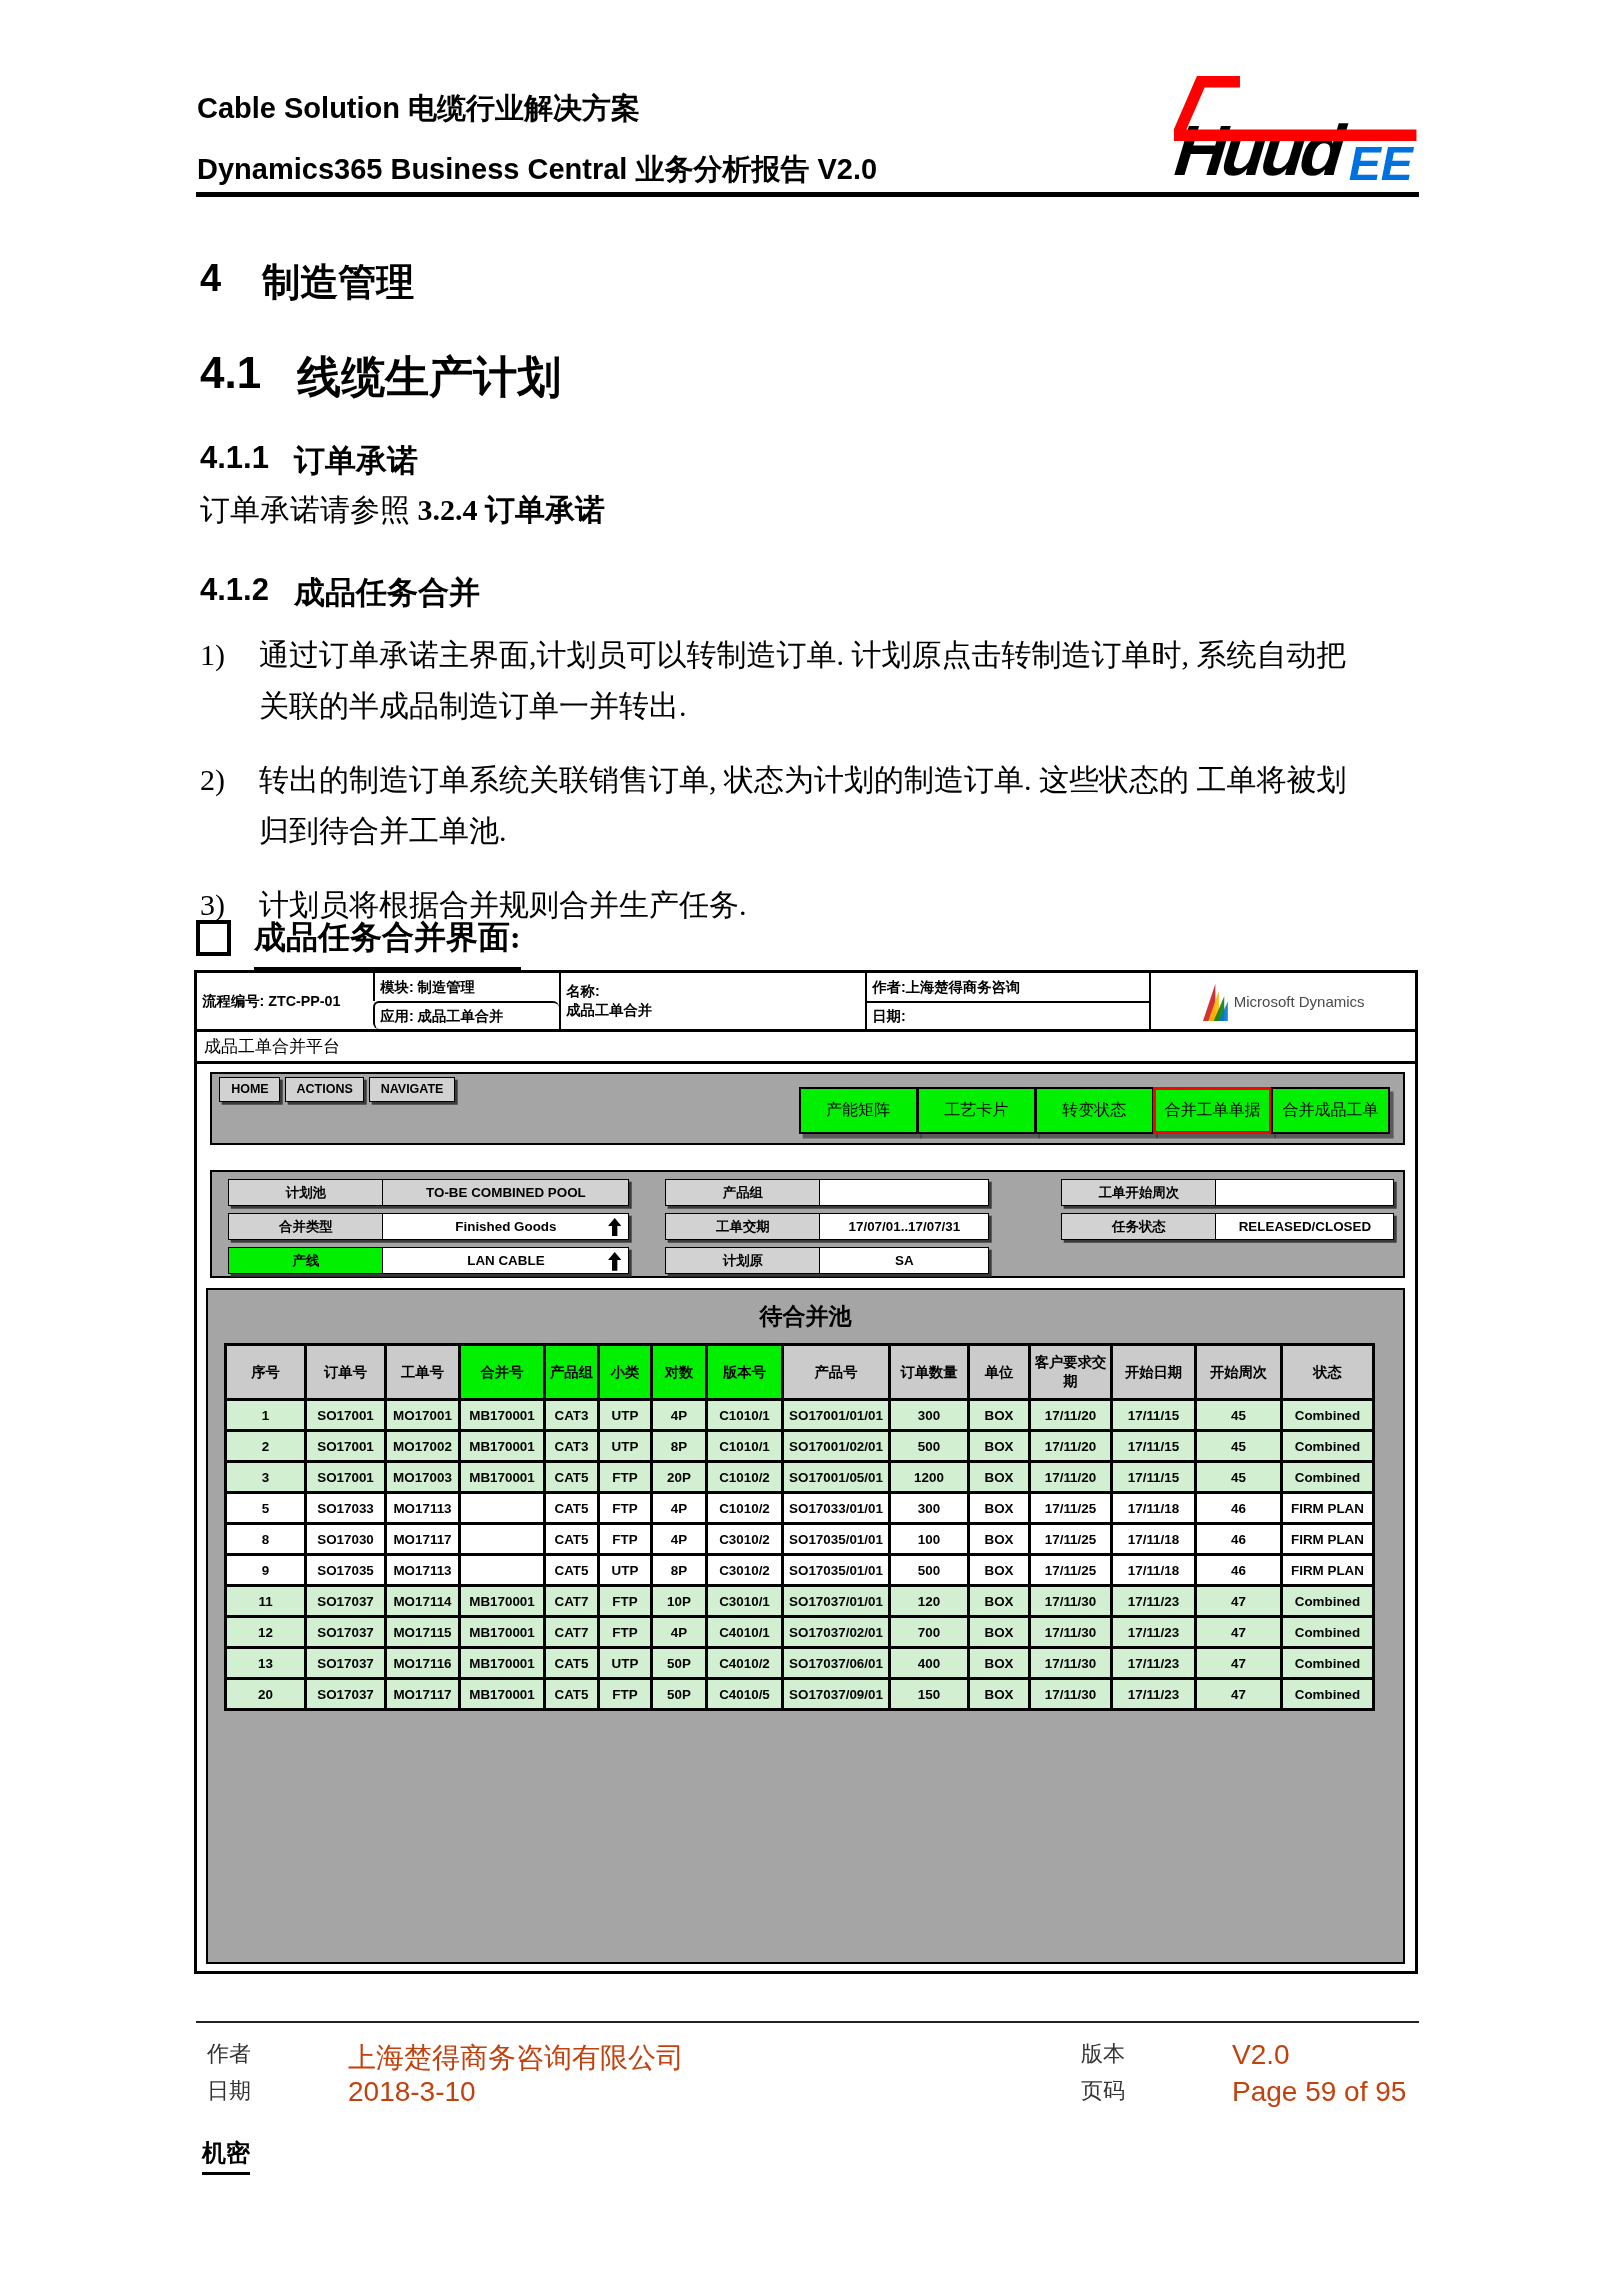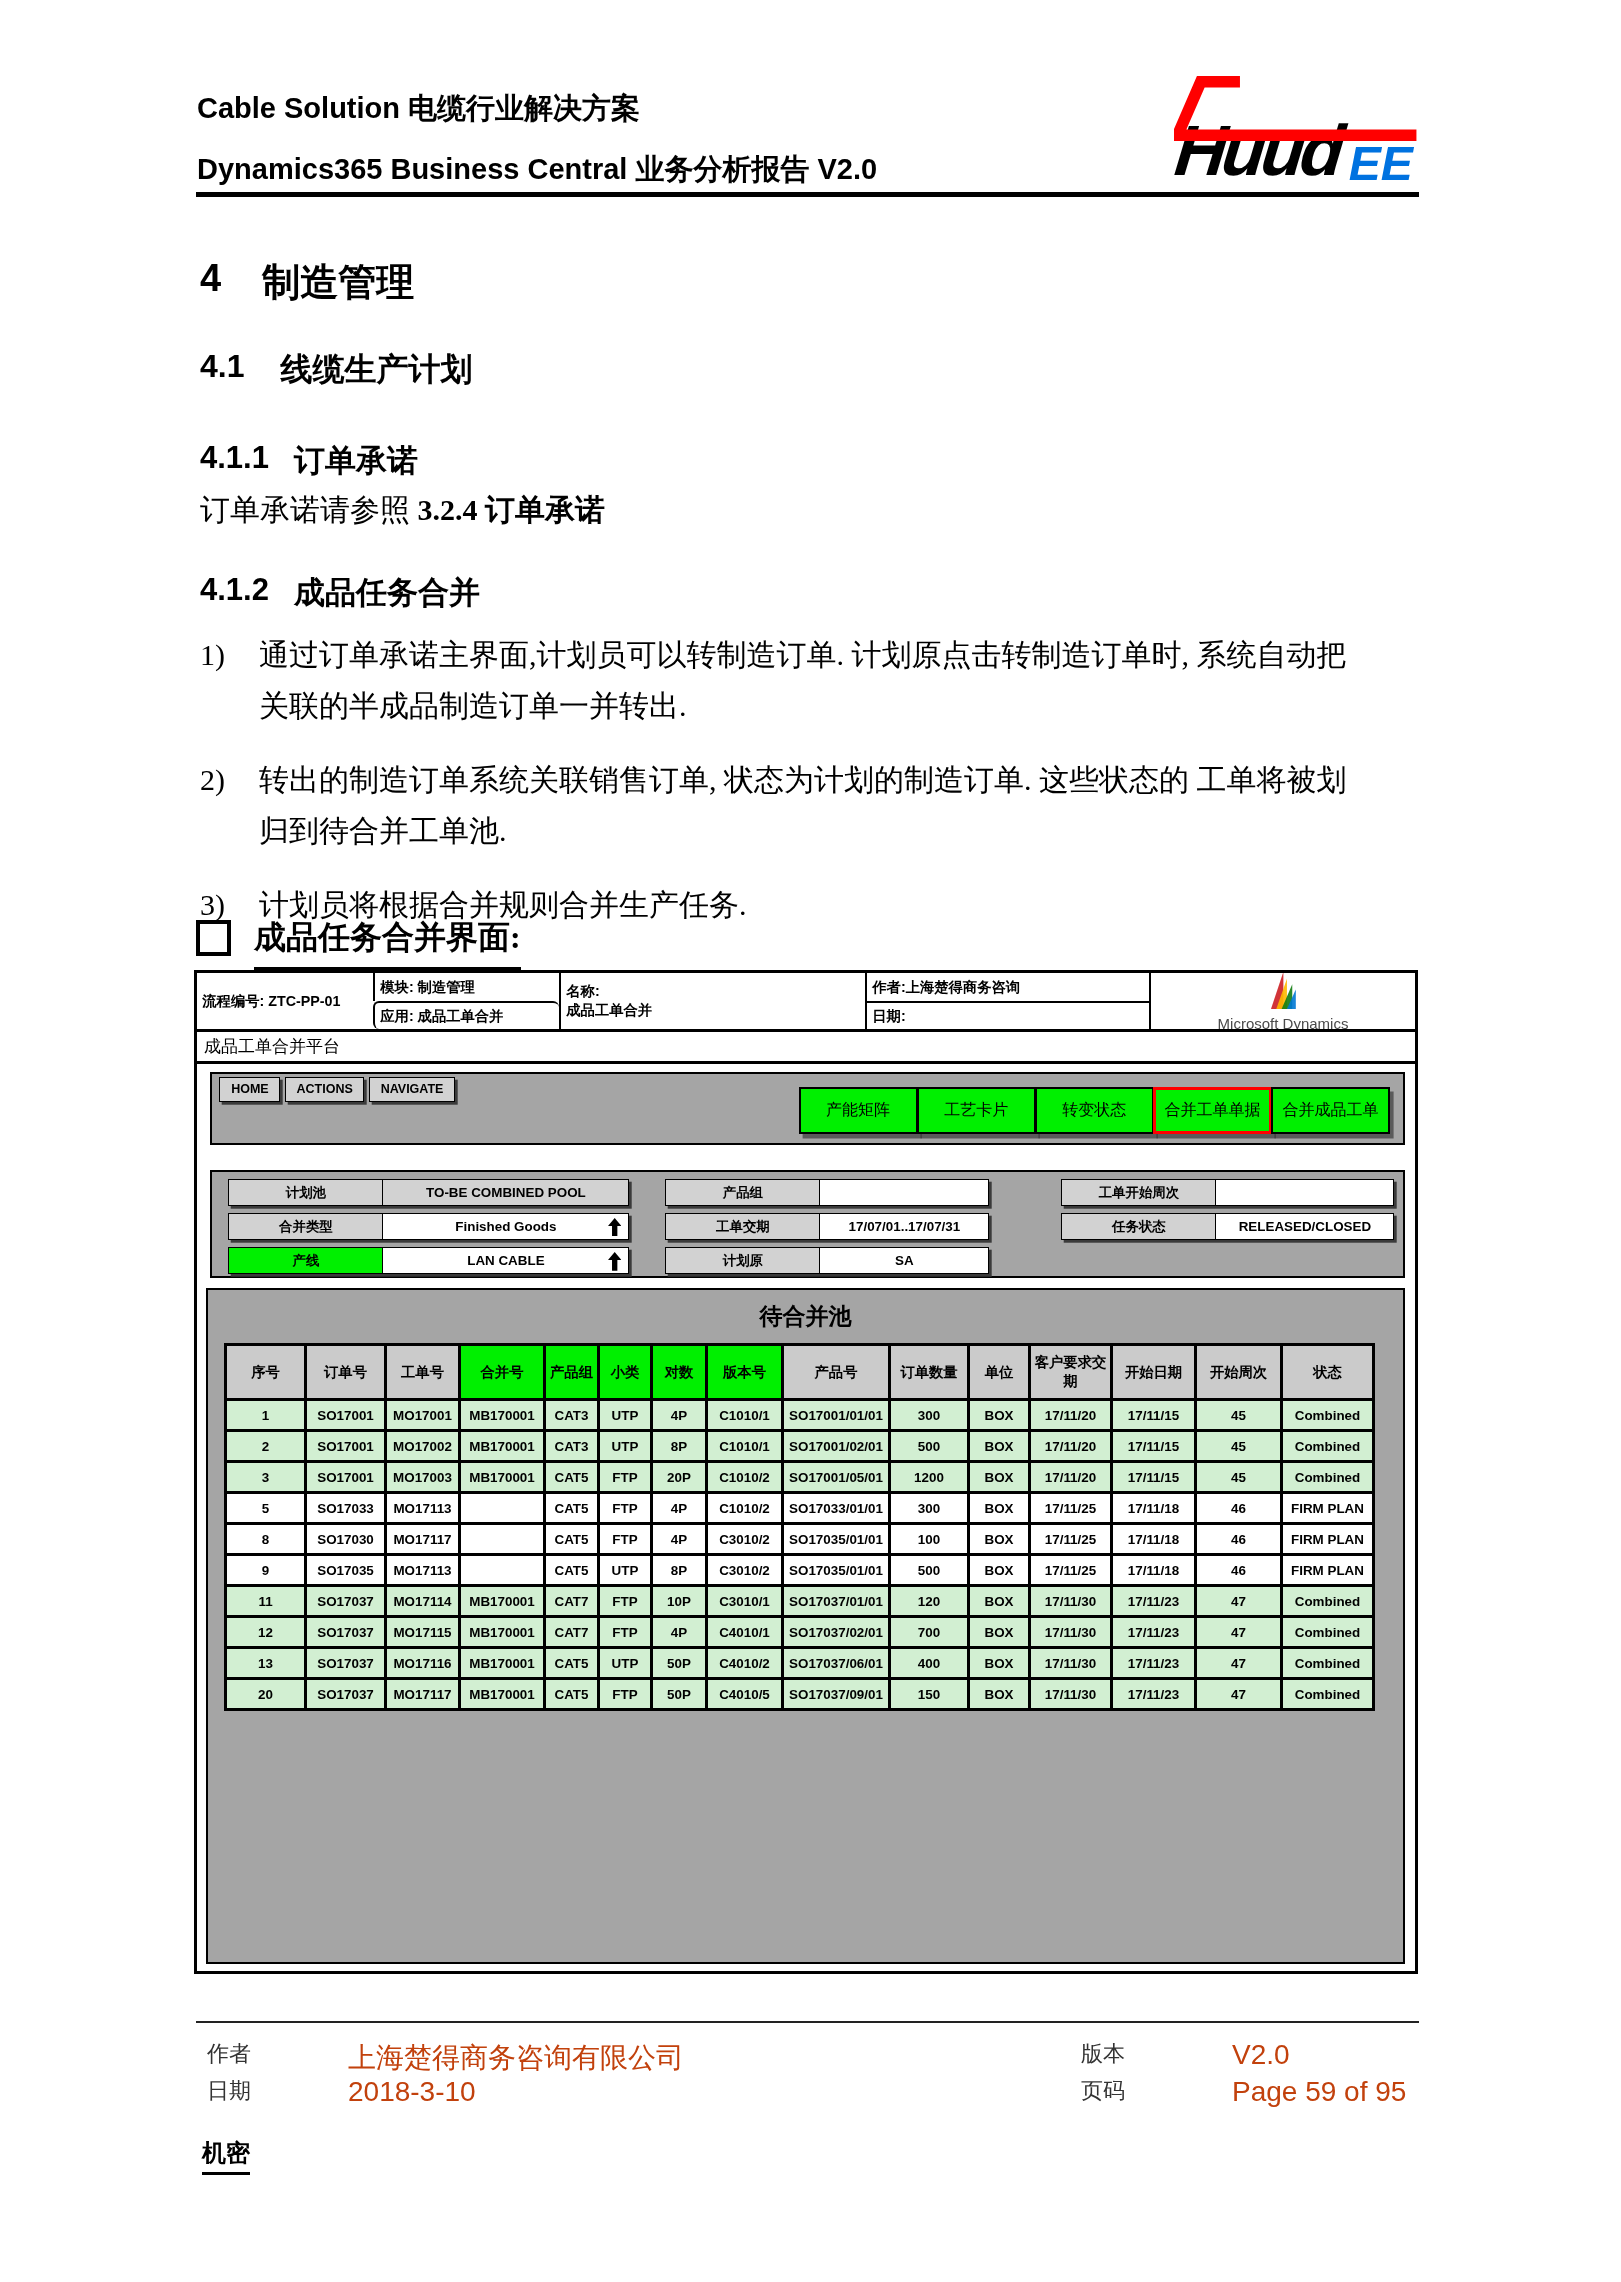--- a/index.html
+++ b/index.html
@@ -4,21 +4,21 @@
 <style>
   html,body{margin:0;padding:0;background:#888;}
   #page{position:relative;width:1622px;height:2282px;background:#fff;overflow:hidden;
         font-family:"Liberation Sans","DejaVu Sans",sans-serif;color:#000;}
   .abs{position:absolute;}
   
   .doc-title{font-weight:bold;font-size:29px;letter-spacing:0px;}
   #hdr-rule{left:196px;top:192px;width:1223px;height:4.5px;background:#000;}
   
   .h1{font-size:38px;font-weight:bold;display:flex;gap:41px;}
-  .h2{font-size:32px;font-weight:bold;display:flex;gap:36px;}
+  .h2{font-size:44px;font-weight:bold;display:flex;gap:36px;}
   .h3{font-size:31px;font-weight:bold;display:flex;gap:25px;}
   .body-text{font-size:30px;font-family:"Liberation Serif","DejaVu Serif",serif;}
   .list .li{display:flex;margin-bottom:23px;line-height:51px;font-size:30px;
             font-family:"Liberation Serif","DejaVu Serif",serif;}
   .list .num{width:59px;flex:none;}
   .list .txt{width:1096px;}
   #fig-caption{display:flex;align-items:flex-start;gap:23px;}
   .chk{width:27px;height:28.5px;border:4.5px solid #000;margin-top:3.6px;}
   .cap-text{font-size:32px;font-weight:bold;border-bottom:3.6px solid #000;
             padding-bottom:7.1px;font-family:"Liberation Serif","DejaVu Serif",serif;}
@@ -61,21 +61,21 @@
   #pool-table th,#pool-table td{border:3.6px solid #000;font-weight:bold;text-align:center;padding:0 1.8px;overflow:hidden;}
   #pool-table th{height:52px;font-size:14.3px;background:#CBCBCB;line-height:1.3;}
   #pool-table th.green{background:var(--c-green,#00F000);}
   #pool-table td{height:28px;font-size:13.4px;background:#fff;}
   #pool-table tr.combined td{background:var(--c-rowgreen,#D2EFD2);}
   
   #ftr-rule{left:196px;top:2021px;width:1223px;height:1.8px;background:#222;}
   .ftr{font-size:22px;color:#333;}
   .ftr-val{font-size:28px;color:#c2410c;}
   #confidential{font-size:24px;font-weight:bold;border-bottom:3.6px solid #000;padding-bottom:2.7px;color:#000;}
-  .ms-logo{display:flex;align-items:center;gap:5.3px;flex-direction:column;}
+  .ms-logo{display:flex;align-items:center;gap:5.3px;}
   .ms-text{font-size:15px;color:#4a4a4a;font-weight:normal;}
 </style>
 </head>
 <body>
 
 <div id="page">
 
   <div class="abs doc-title" style="left:197px;top:89px;">Cable Solution 电缆行业解决方案</div>
   <div class="abs doc-title" style="left:197px;top:150px;">Dynamics365 Business Central 业务分析报告 V2.0</div>
   <div class="abs" id="hdr-rule"></div>

